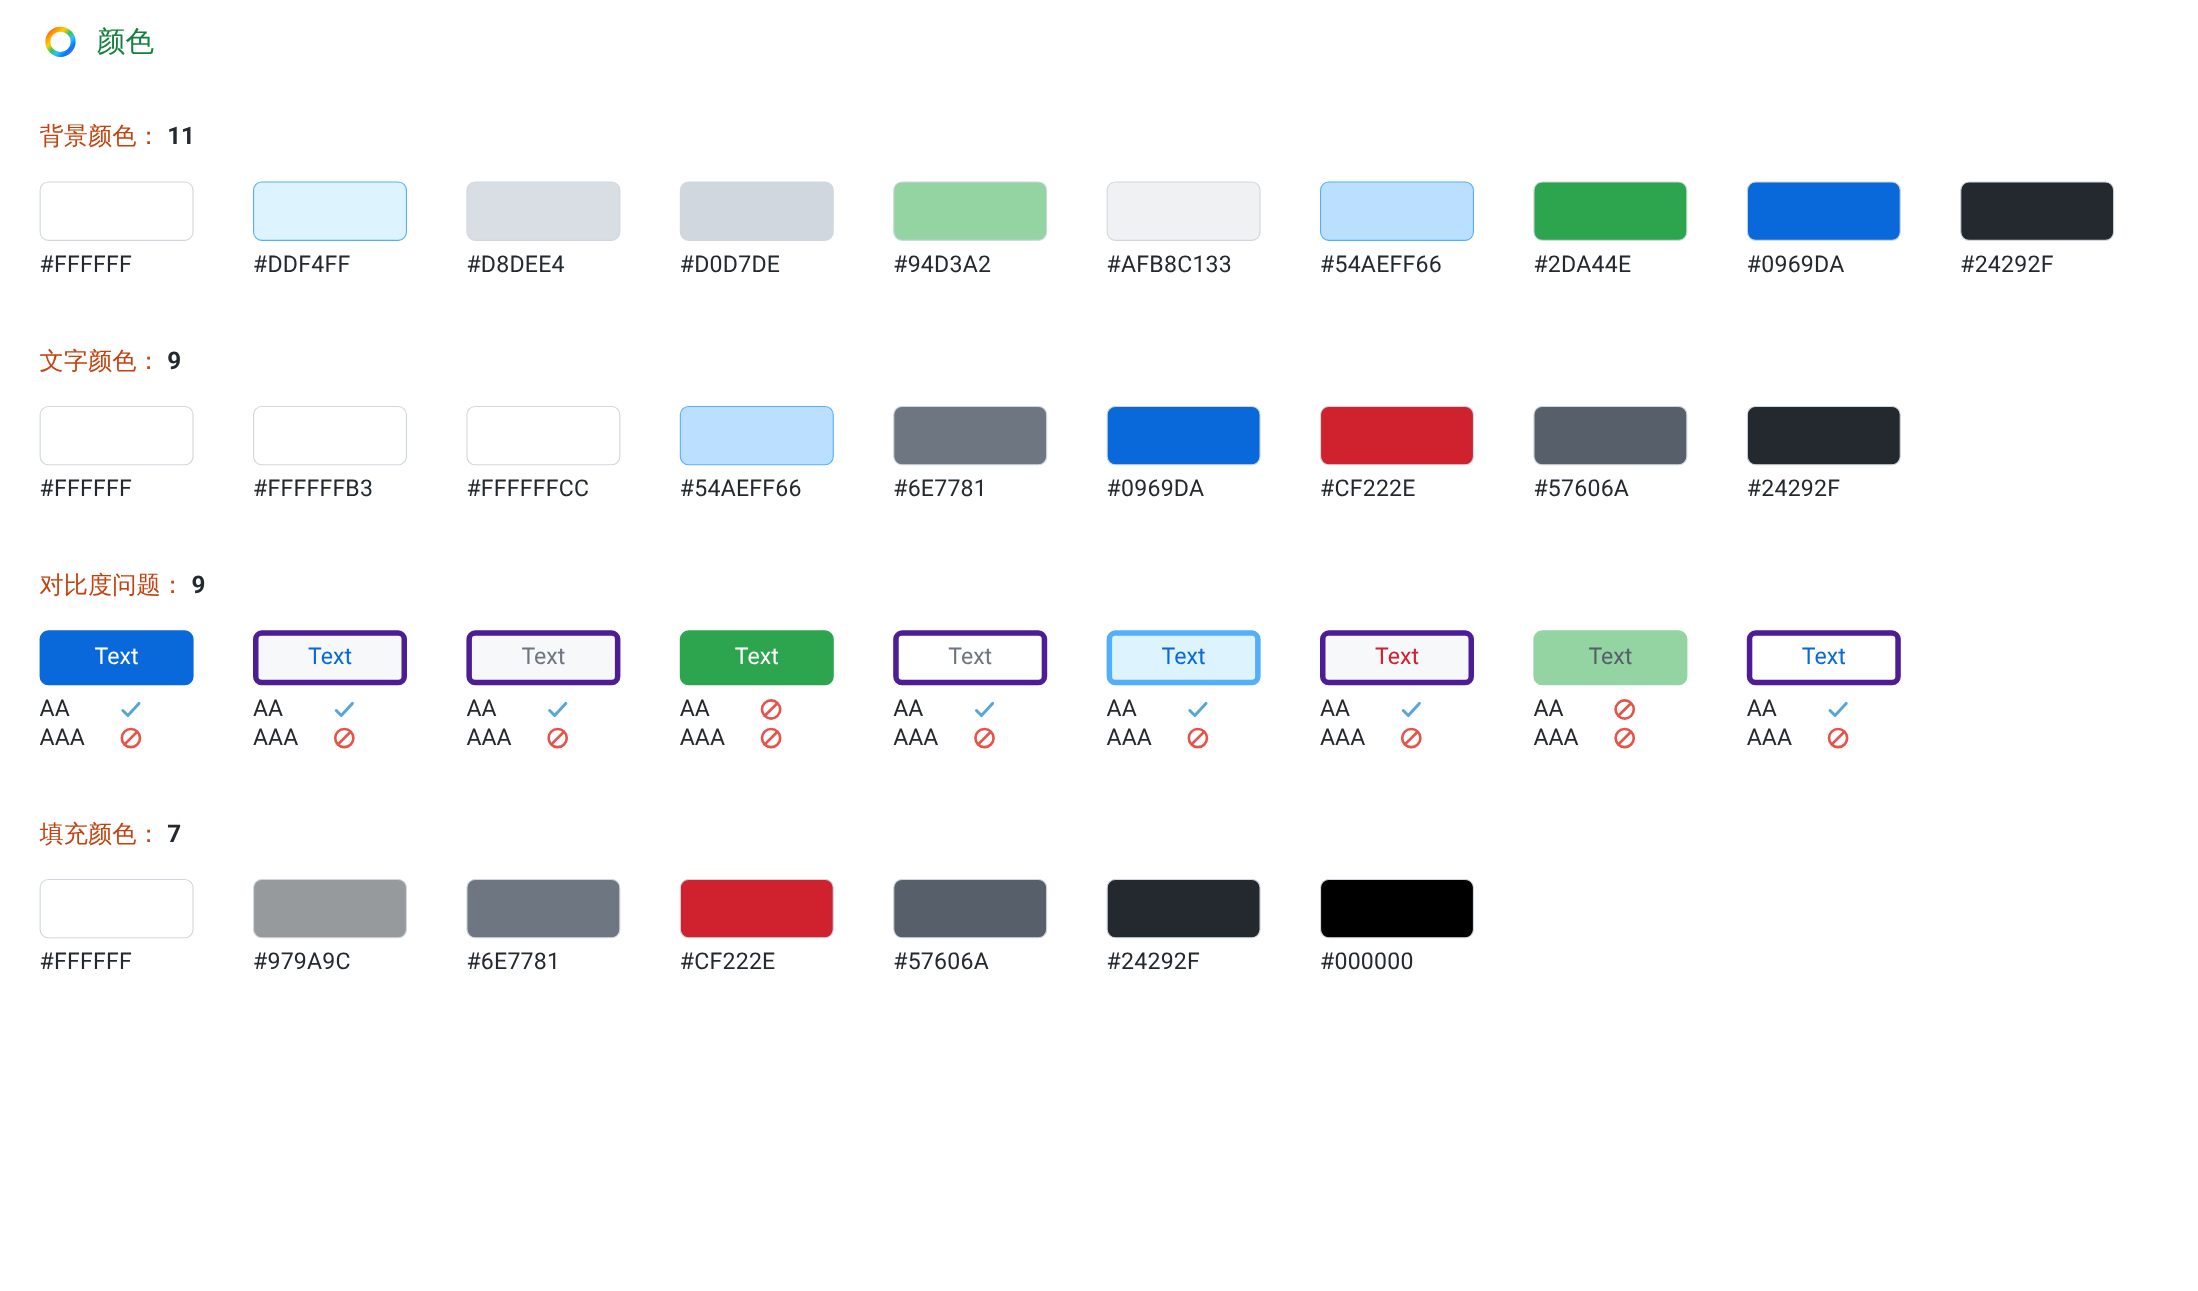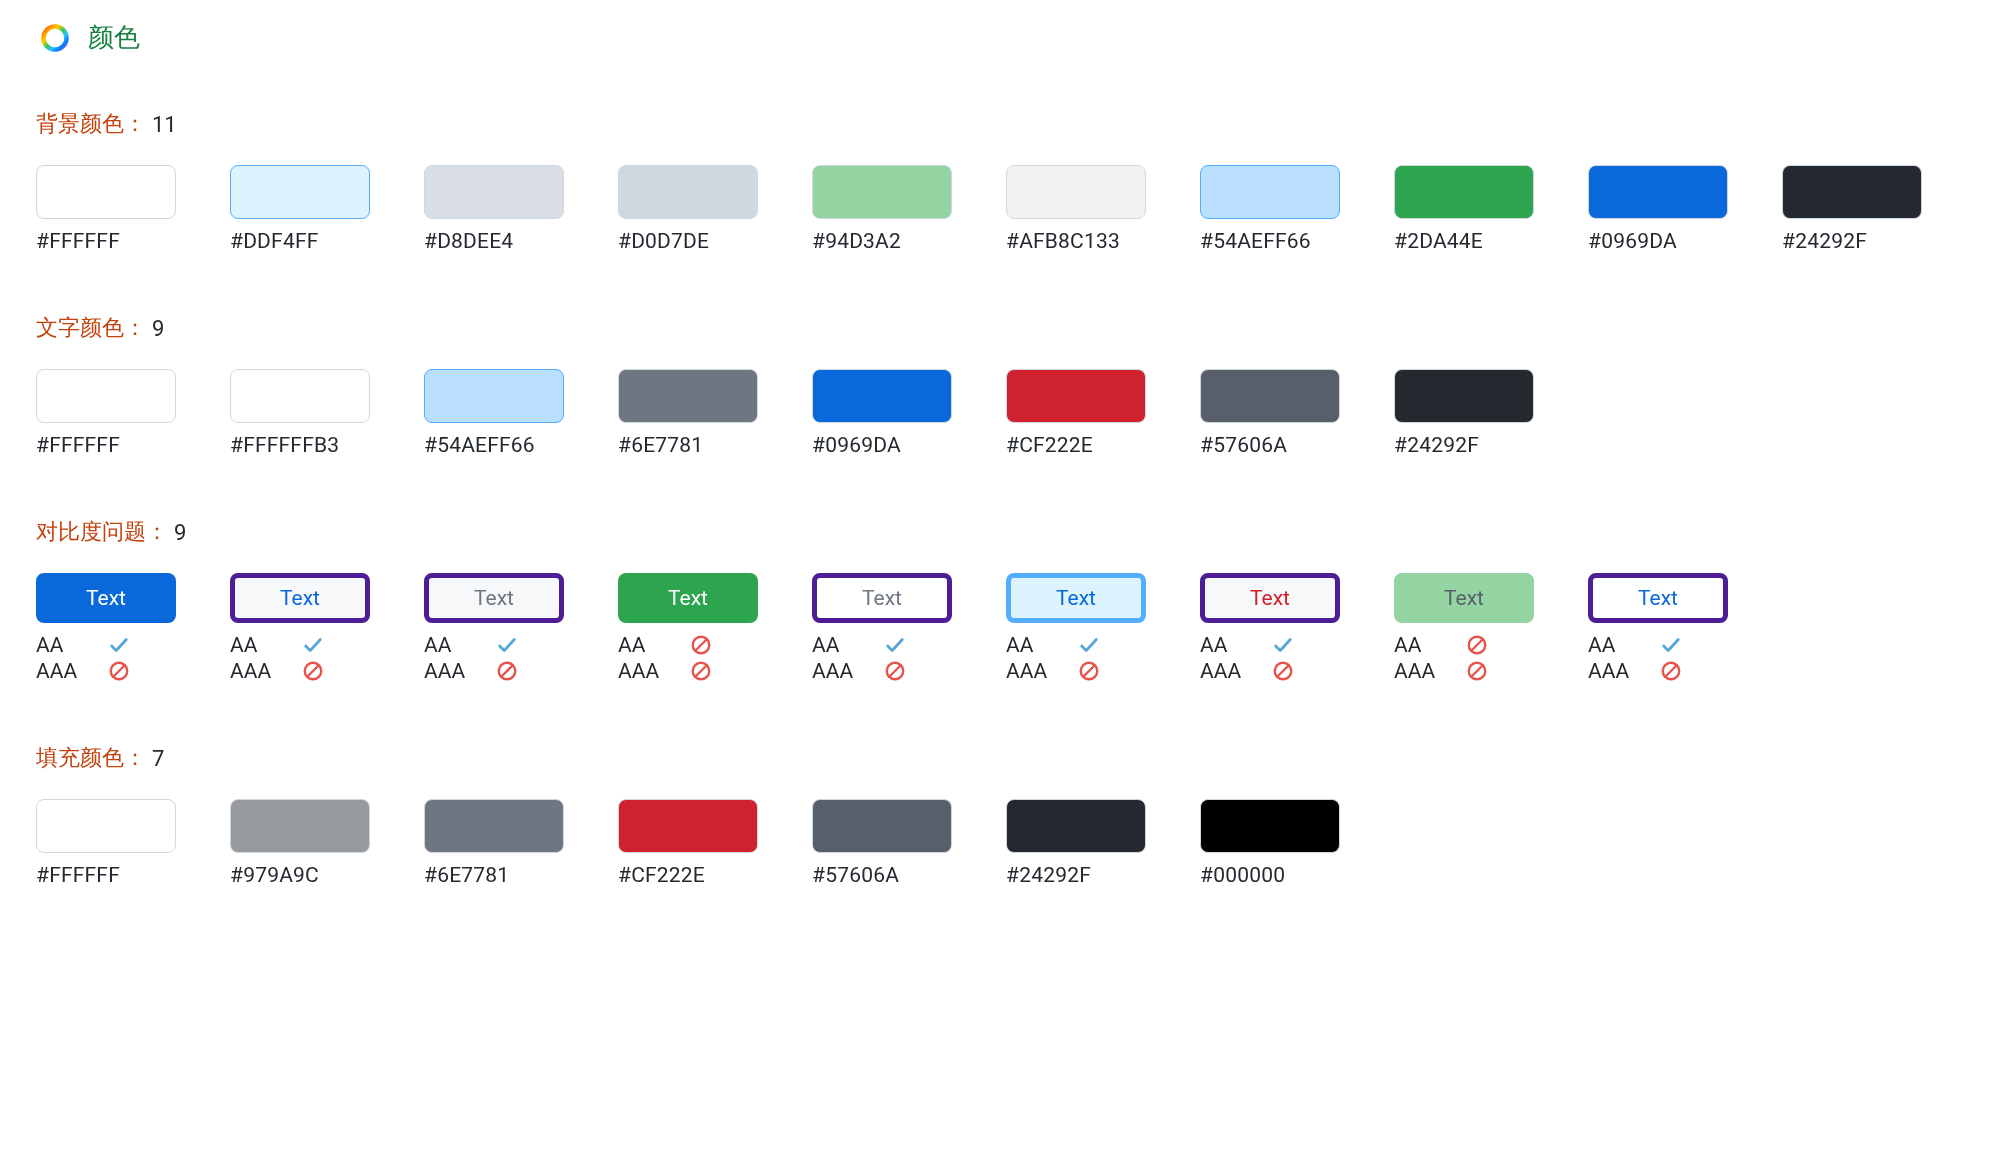--- a/index.html
+++ b/index.html
@@ -36,20 +36,21 @@
     gap: 6px;
     margin-bottom: 26px;
   }
   .section-label {
     font-size: 22px;
     color: #c2410c;
   }
   .section-count {
     font-size: 22px;
     color: #24292f;
+    font-weight: bold;
   }
   .swatch-row {
     display: flex;
     flex-wrap: wrap;
     column-gap: 54px;
     row-gap: 18px;
   }
   .swatch-item {
     display: flex;
     flex-direction: column;
@@ -195,20 +196,24 @@
   <div class="swatch-row" id="text-row">
       <div class="swatch-item">
         <div class="swatch-box" style="background: rgb(255, 255, 255);"></div>
         <div class="swatch-code">#FFFFFF</div>
       </div>
       <div class="swatch-item">
         <div class="swatch-box" style="background: rgba(255, 255, 255, 0.7);"></div>
         <div class="swatch-code">#FFFFFFB3</div>
       </div>
       <div class="swatch-item">
+        <div class="swatch-box" style="background: rgba(255, 255, 255, 0.8);"></div>
+        <div class="swatch-code">#FFFFFFCC</div>
+      </div>
+      <div class="swatch-item">
         <div class="swatch-box" style="background: rgba(84, 174, 255, 0.4); border-color: rgb(84, 174, 255);"></div>
         <div class="swatch-code">#54AEFF66</div>
       </div>
       <div class="swatch-item">
         <div class="swatch-box" style="background: rgb(110, 119, 129);"></div>
         <div class="swatch-code">#6E7781</div>
       </div>
       <div class="swatch-item">
         <div class="swatch-box" style="background: rgb(9, 105, 218);"></div>
         <div class="swatch-code">#0969DA</div>

